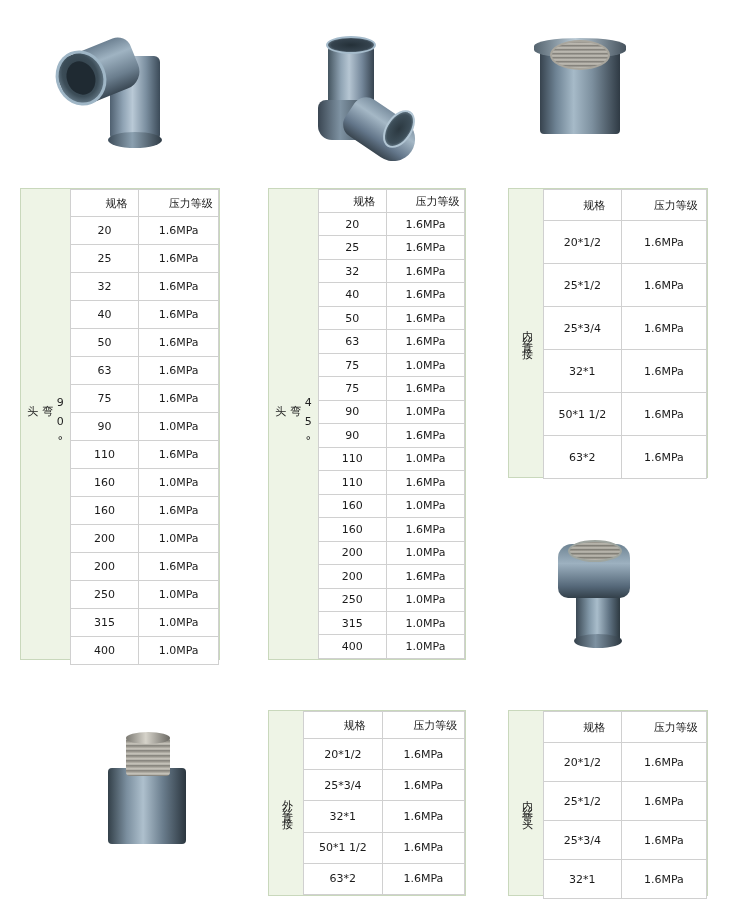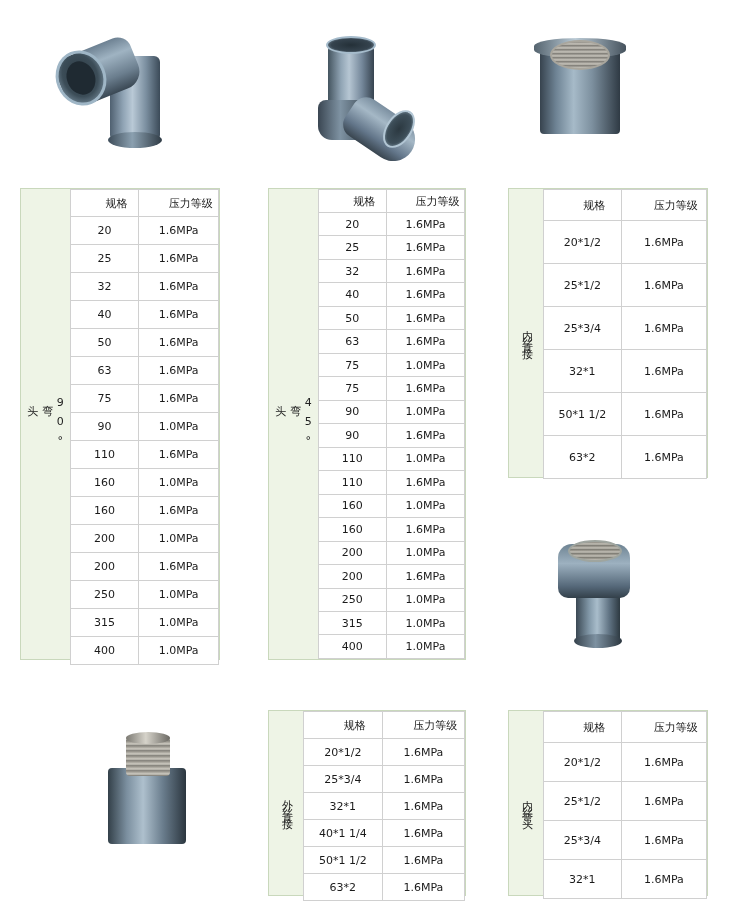--- a/index.html
+++ b/index.html
@@ -557,24 +557,20 @@
         </tr>
         <tr>
           <td style="height: 26px;">25*3/4</td>
           <td style="height: 26px;">1.6MPa</td>
         </tr>
         <tr>
           <td style="height: 26px;">32*1</td>
           <td style="height: 26px;">1.6MPa</td>
         </tr>
         <tr>
-          <td style="height: 26px;">40*1 1/4</td>
-          <td style="height: 26px;">1.6MPa</td>
-        </tr>
-        <tr>
           <td style="height: 26px;">50*1 1/2</td>
           <td style="height: 26px;">1.6MPa</td>
         </tr>
         <tr>
           <td style="height: 26px;">63*2</td>
           <td style="height: 26px;">1.6MPa</td>
         </tr>
       </tbody>
   </table>
 </div>

